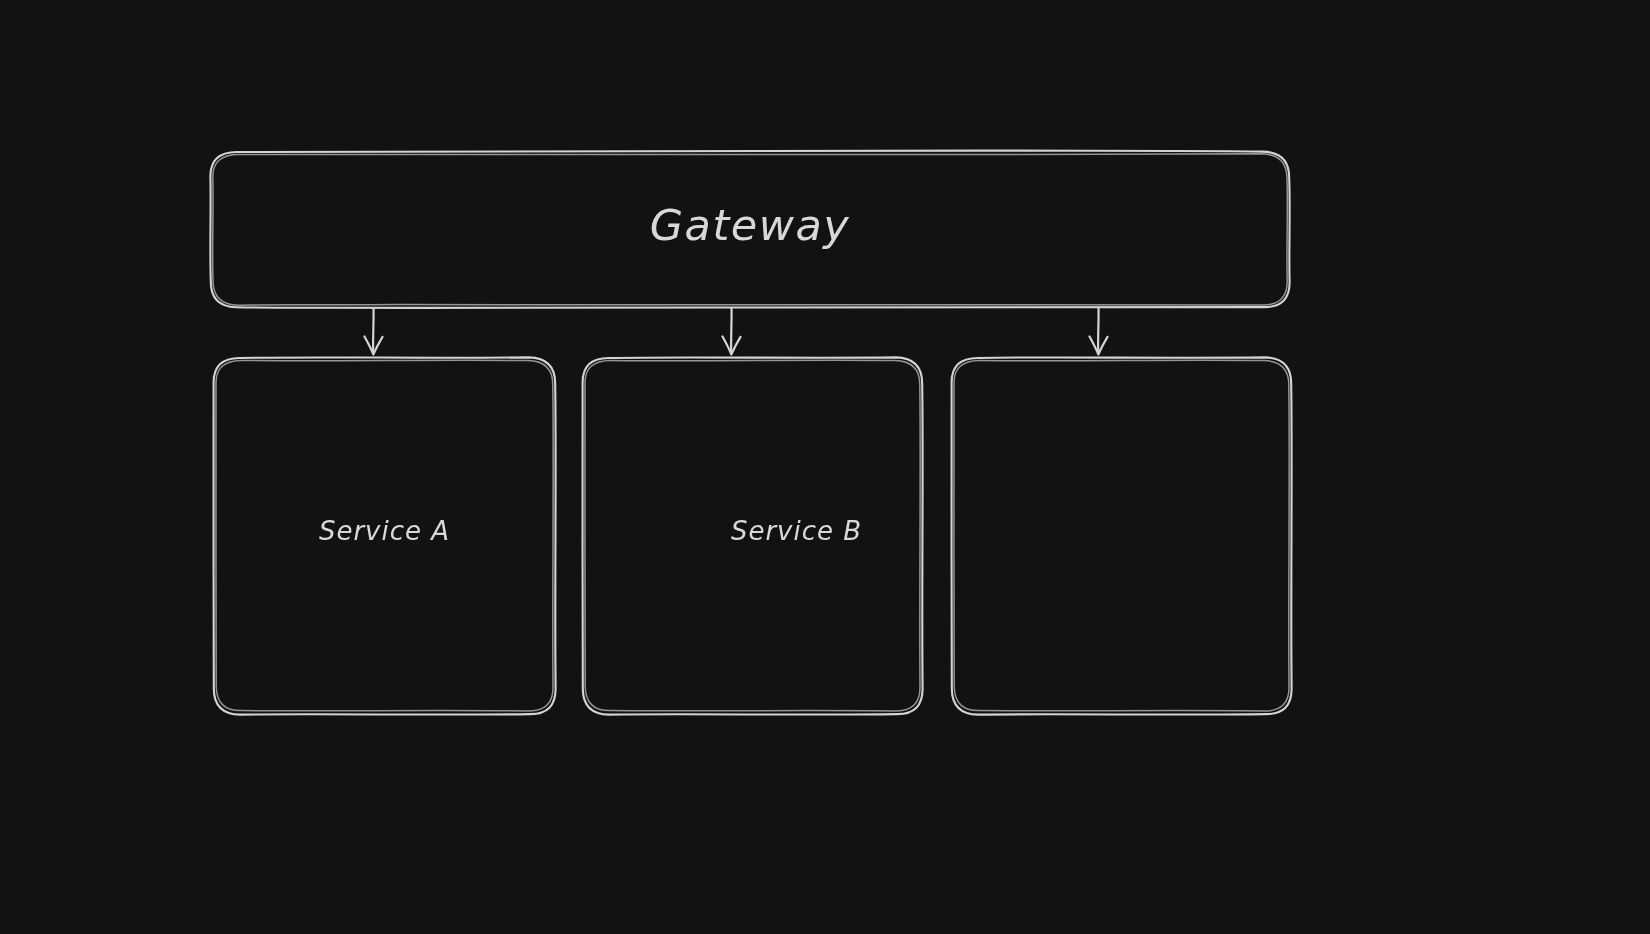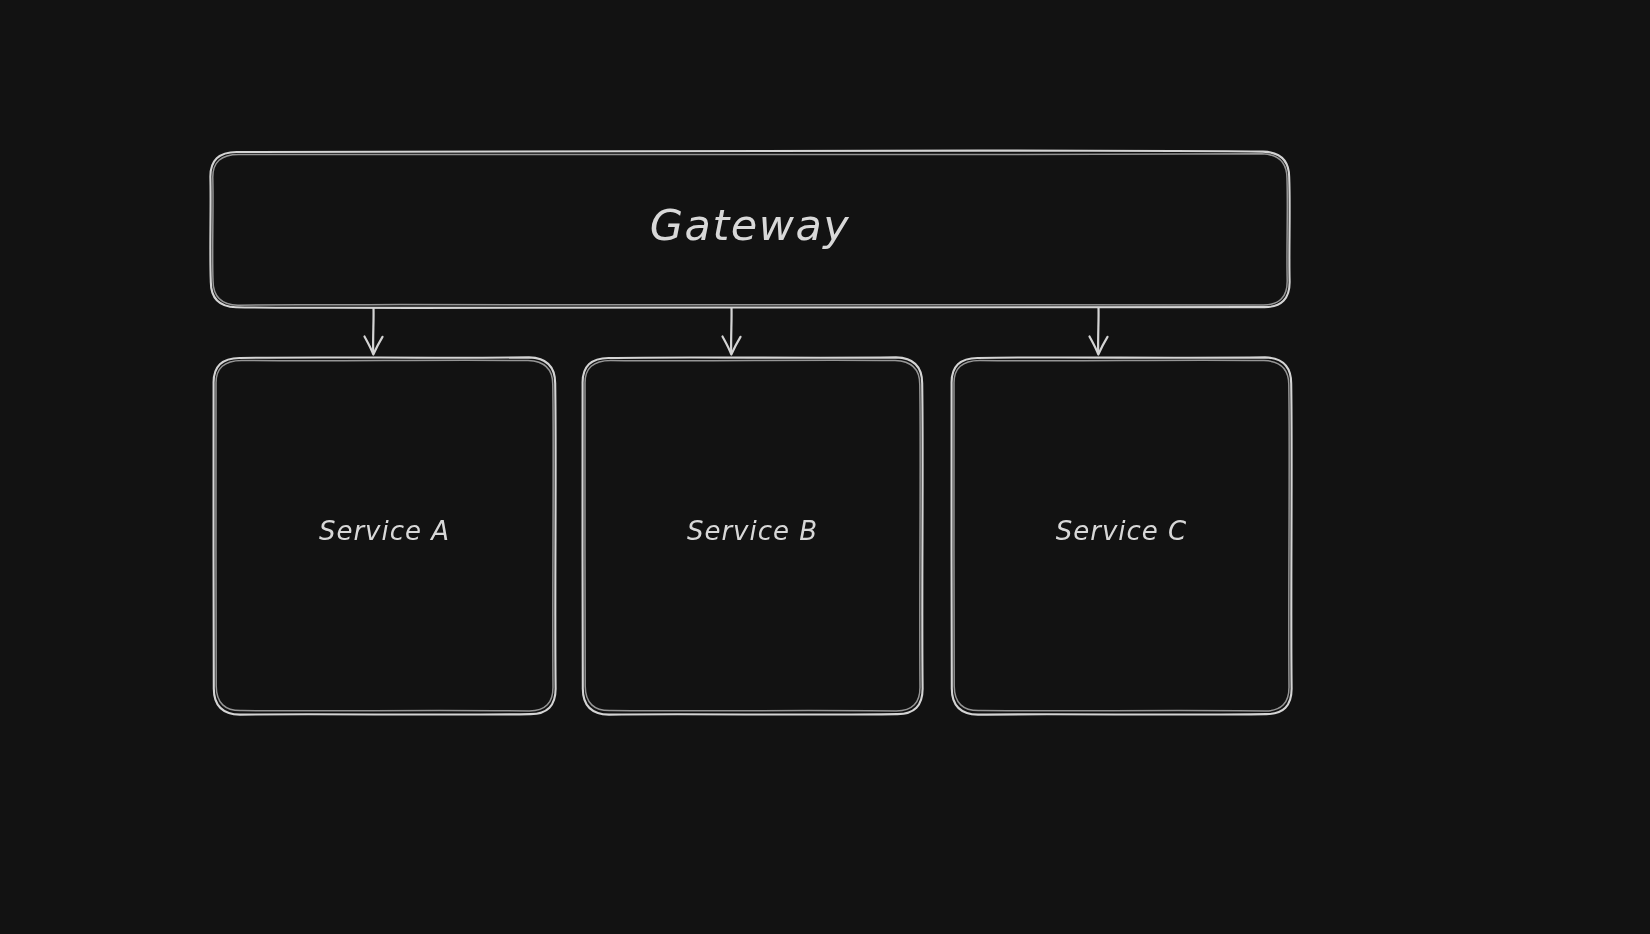--- a/index.html
+++ b/index.html
@@ -85,21 +85,21 @@
     width: 1080px;
     letter-spacing: 1.5px;
   }
   .label-service {
     font-size: 26px;
     top: 516px;
     letter-spacing: 1px;
     text-align: center;
   }
   .label-svc-a { left: 213px; width: 343px; }
-  .label-svc-b { left: 582px; width: 341px; }
+  .label-svc-b { left: 582px; width: 341px; padding-left: 44px; }
   .label-svc-c { left: 951px; width: 341px; }
 </style>
 </head>
 <body>
 
 <div id="canvas">
 
   <svg id="diagram-svg" viewBox="0 0 1650 934" xmlns="http://www.w3.org/2000/svg">
 
     <g>
@@ -178,15 +178,14 @@
     </g>
 
   </svg>
 
   <div class="node-label label-gateway">Gateway</div>
 
   <div class="node-label label-service label-svc-a">Service A</div>
 
   <div class="node-label label-service label-svc-b">Service B</div>
 
-  <div class="node-label label-service label-svc-c">Service C</div>
 
 </div>
 
 </body></html>

